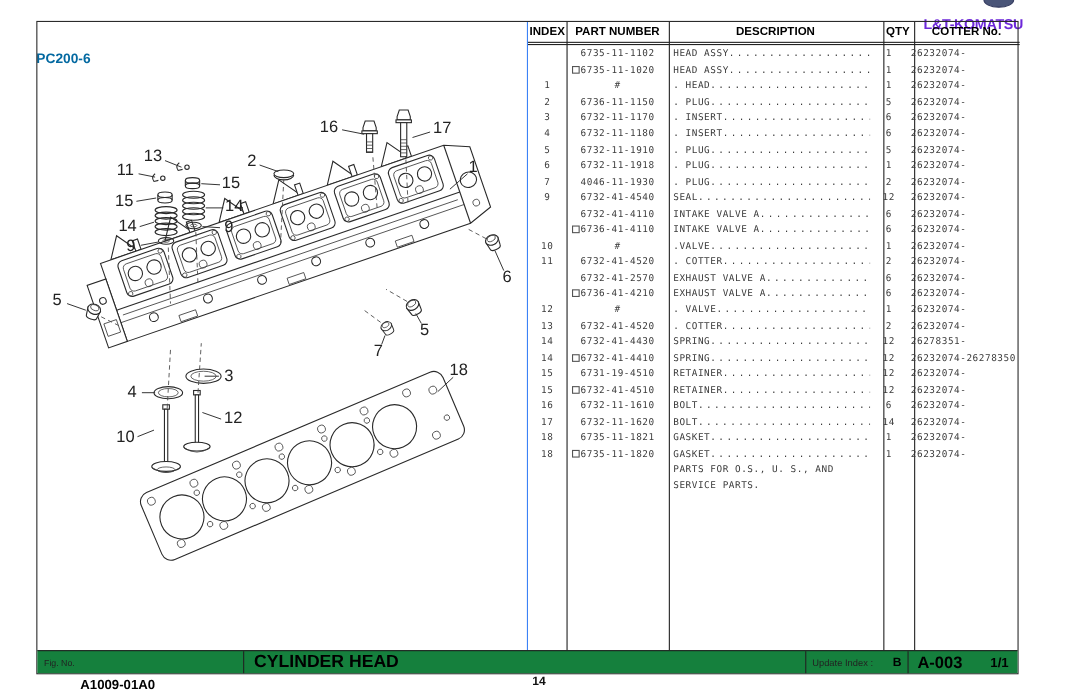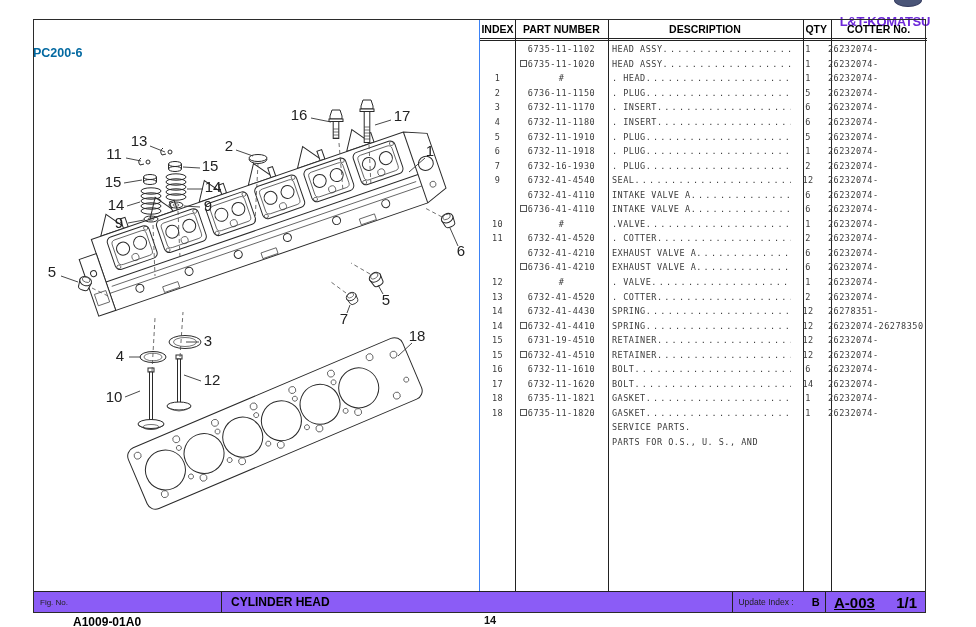--- a/index.html
+++ b/index.html
@@ -45,33 +45,33 @@
   .c-d{width:186px;display:flex;align-items:flex-end;padding:0 3px 0 4px;box-sizing:border-box;overflow:hidden;}
   .c-q{width:28px;text-align:center;}
   .c-s{width:97px;padding-left:6px;box-sizing:border-box;white-space:nowrap;}
   .bx{position:absolute;left:5px;top:50%;margin-top:-4px;width:7px;height:7px;
       border:1px solid #555;box-sizing:border-box;}
   .ld{flex:1;overflow:hidden;white-space:nowrap;}
   .ld::after{content:"......................................................................";letter-spacing:2.2px;}
 
   
   .pfooter{position:absolute;left:0;bottom:0;width:100%;height:21px;border-top:1px solid #222;
-           display:flex;box-sizing:border-box;background:#8b5cf6;}
+           display:flex;box-sizing:border-box;background:#15803d;}
   .fc{display:flex;align-items:center;box-sizing:border-box;height:100%;}
   .fc1{width:188px;border-right:1px solid #222;padding-left:6px;}
   .fc2{width:511px;border-right:1px solid #222;padding-left:9px;}
   .fc3{width:93px;border-right:1px solid #222;justify-content:center;}
   .fc4{flex:1;padding:0 8px;justify-content:space-between;}
   .fig-label{font-size:8px;color:#222;margin-right:5px;}
   .fig-no{font-size:12px;font-weight:bold;color:#000;margin-top:40px;}
-  .ftitle{font-size:12px;font-weight:bold;color:#000;}
+  .ftitle{font-size:16px;font-weight:bold;color:#000;}
   .upd-label{font-size:8.5px;color:#222;margin-right:18px;}
   .upd-val{font-size:11px;font-weight:bold;color:#000;}
-  .sheet-code{font-size:15px;font-weight:bold;color:#000;text-decoration:underline;}
-  .sheet-page{font-size:15px;font-weight:bold;color:#000;}
+  .sheet-code{font-size:15px;font-weight:bold;color:#000;}
+  .sheet-page{font-size:12px;font-weight:bold;color:#000;}
 
   .pagenum{position:absolute;left:460px;top:614px;width:60px;text-align:center;
            font-size:11px;font-weight:bold;color:#111;}
 </style>
 </head>
 <body>
 
 <div id="stage">
 
   <div class="model">PC200-6</div>
@@ -488,21 +488,21 @@
             <div class="c-p">6732-11-1918</div>
             <div class="c-d">
               <span>. PLUG</span>
               <span class="ld"></span>
             </div>
             <div class="c-q">1</div>
             <div class="c-s">26232074-</div>
           </div>
           <div class="row">
             <div class="c-i">7</div>
-            <div class="c-p">6732-16-1930</div>
+            <div class="c-p">4046-11-1930</div>
             <div class="c-d">
               <span>. PLUG</span>
               <span class="ld"></span>
             </div>
             <div class="c-q">2</div>
             <div class="c-s">26232074-</div>
           </div>
           <div class="row">
             <div class="c-i">9</div>
             <div class="c-p">6732-41-4540</div>
@@ -548,21 +548,21 @@
             <div class="c-p">6732-41-4520</div>
             <div class="c-d">
               <span>. COTTER</span>
               <span class="ld"></span>
             </div>
             <div class="c-q">2</div>
             <div class="c-s">26232074-</div>
           </div>
           <div class="row">
             <div class="c-i"></div>
-            <div class="c-p">6732-41-4210</div>
+            <div class="c-p">6732-41-2570</div>
             <div class="c-d">
               <span>EXHAUST VALVE A</span>
               <span class="ld"></span>
             </div>
             <div class="c-q">6</div>
             <div class="c-s">26232074-</div>
           </div>
           <div class="row">
             <div class="c-i"></div>
             <div class="c-p"><span class="bx"></span>6736-41-4210</div>
@@ -670,30 +670,30 @@
               <span>GASKET</span>
               <span class="ld"></span>
             </div>
             <div class="c-q">1</div>
             <div class="c-s">26232074-</div>
           </div>
           <div class="row">
             <div class="c-i"></div>
             <div class="c-p"></div>
             <div class="c-d">
-              <span>SERVICE PARTS.</span>
+              <span>PARTS FOR O.S., U. S., AND</span>
             </div>
             <div class="c-q"></div>
             <div class="c-s"></div>
           </div>
           <div class="row">
             <div class="c-i"></div>
             <div class="c-p"></div>
             <div class="c-d">
-              <span>PARTS FOR O.S., U. S., AND</span>
+              <span>SERVICE PARTS.</span>
             </div>
             <div class="c-q"></div>
             <div class="c-s"></div>
           </div>
         </div>
     </div>
 
     <div class="pfooter">
       <div class="fc fc1">
         <span class="fig-label">Fig. No.</span>

